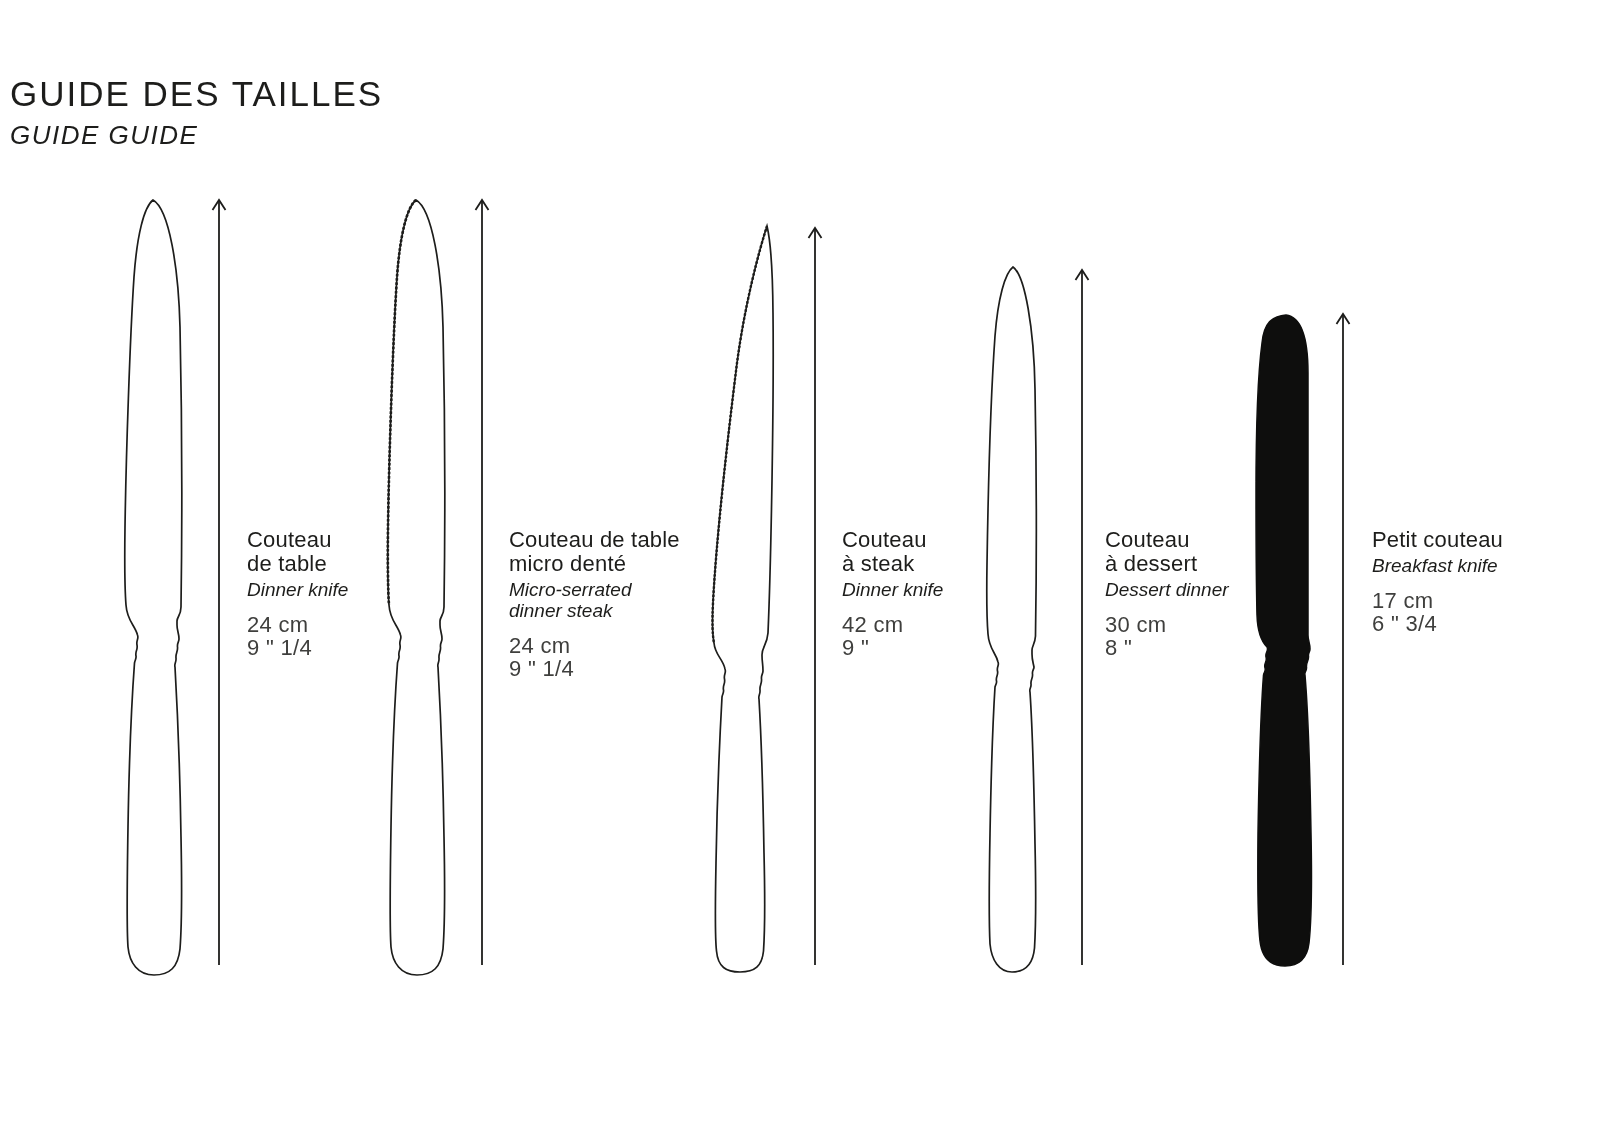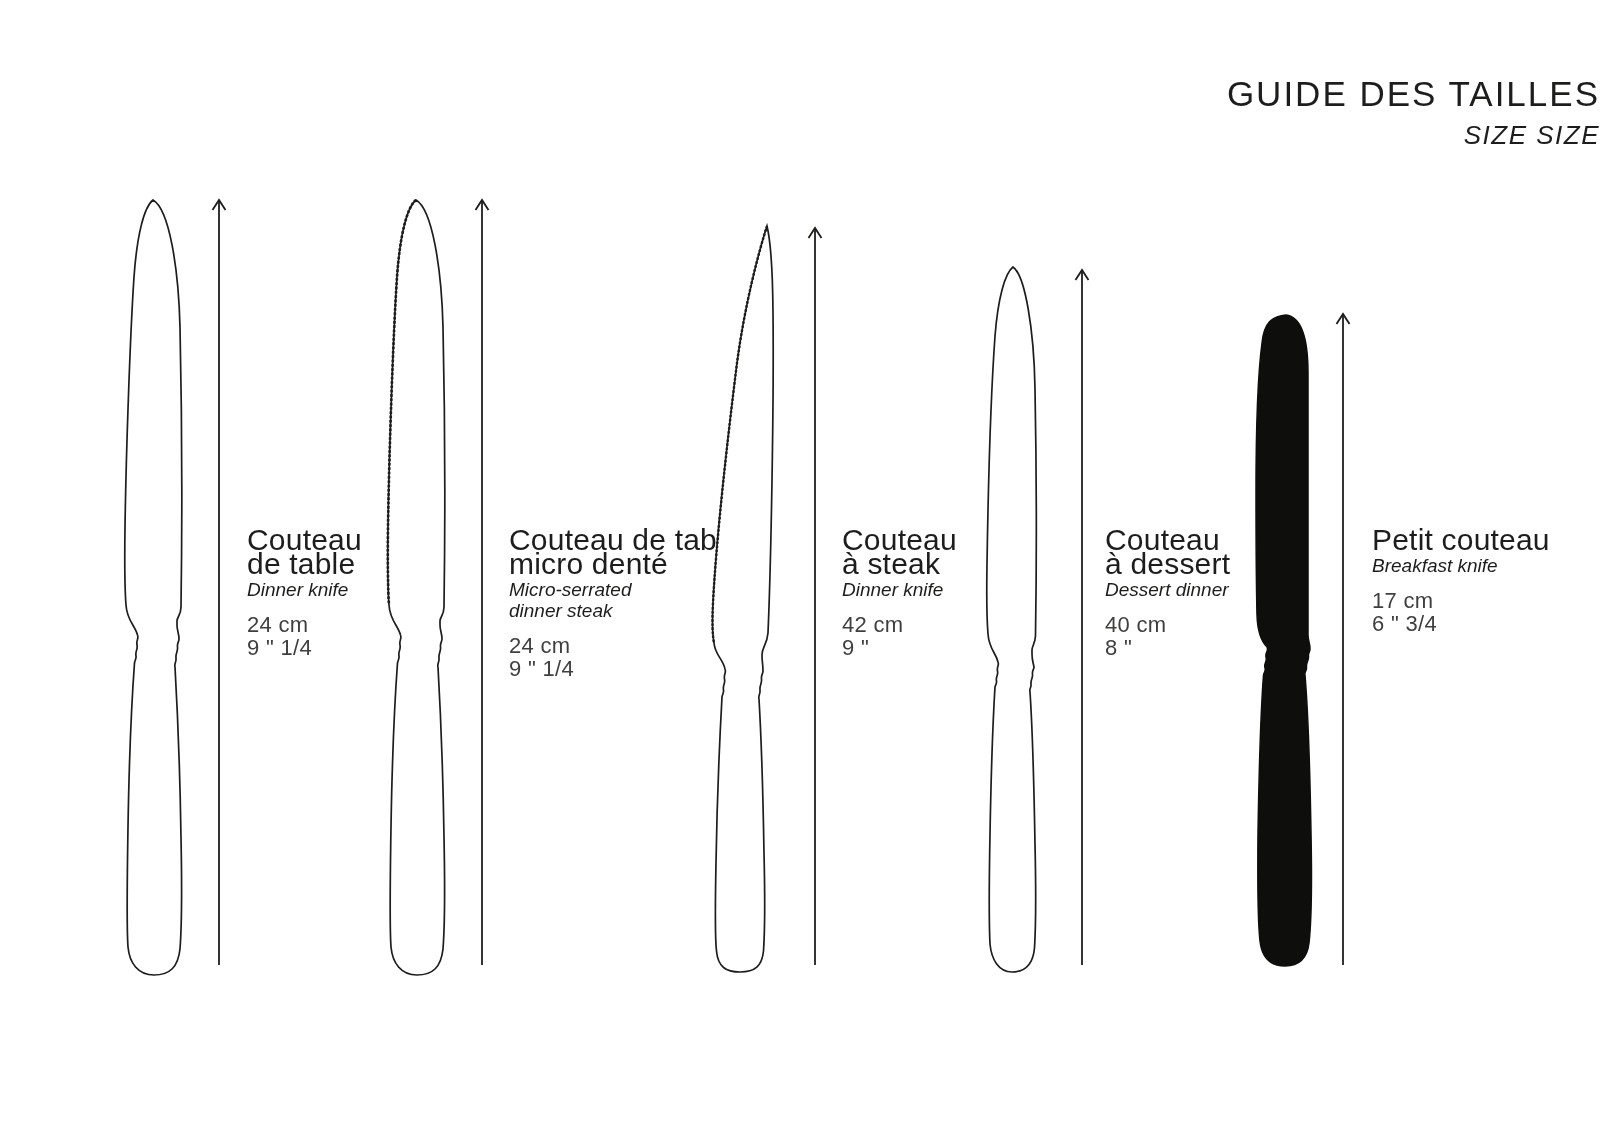--- a/index.html
+++ b/index.html
@@ -5,45 +5,45 @@
   :root { --ink:#1d1d1b; --paper:#ffffff; --soft:#3f3f3d; }
   * { margin:0; padding:0; box-sizing:border-box; }
   html,body { background:#fff; }
   .canvas {
     position:relative; width:1600px; height:1125px;
     background:var(--paper);
     font-family:"Liberation Sans", sans-serif;
     color:var(--ink);
     overflow:hidden;
   }
-  .header { position:absolute; top:76px; left:0; width:100%; text-align:right;padding-left:10px; }
+  .header { position:absolute; top:76px; left:0; width:100%; text-align:left;padding-left:10px; }
   .title {
     font-size:35px; font-weight:400; letter-spacing:2px; line-height:1;
     color:var(--ink);
   }
   .subtitle {
     margin-top:11px; font-size:26px; font-style:italic; font-weight:400;
     letter-spacing:1.5px; line-height:1; color:var(--ink);
   }
   .knife-svg { position:absolute; color:var(--ink); }
   .arrow-svg { position:absolute; color:var(--ink); }
   .label { position:absolute; width:240px; }
-  .name-fr { font-size:30px; line-height:24px; white-space:pre-line; letter-spacing:0.2px; }
+  .name-fr { font-size:22px; line-height:24px; white-space:pre-line; letter-spacing:0.2px; }
   .name-en { font-size:19px; line-height:21px; font-style:italic; white-space:pre-line; margin-top:3px; }
   .sizes { margin-top:13px; color:var(--soft); }
   .size-cm, .size-in { font-size:22px; line-height:23px; letter-spacing:0.3px; }
 </style>
 </head>
 <body>
 
 <div class="canvas">
 
   <div class="header">
     <div class="title">GUIDE DES TAILLES</div>
-    <div class="subtitle">SIZE SIZE</div>
+    <div class="subtitle">GUIDE GUIDE</div>
   </div>
 
   <svg class="knife-svg" style="left:111px; top:197px;" width="92" height="782" viewBox="0 0 92 782">
     <path d="M 42 3
              C 33 10 26 38 23 80
              C 19 140 15 260 14 330
              C 13.5 365 14 395 15 408
              C 16 424 24 428 26.5 438
              c 1.5 4 -1.5 5 -0.5 10
              c 1 5 -2 6 -1 11
@@ -187,21 +187,21 @@
   </svg>
   <svg class="arrow-svg" style="left:1073px; top:267px;" width="18" height="698" viewBox="0 0 18 698">
     <line x1="9" y1="4" x2="9" y2="698" stroke="currentColor" stroke-width="1.8"></line>
     <polyline points="2.5,13 9,3 15.5,13" fill="none" stroke="currentColor" stroke-width="1.8"></polyline>
   </svg>
   <div class="label" style="left:1105px; top:528px;">
     <div class="name-fr">Couteau
 à dessert</div>
     <div class="name-en">Dessert dinner</div>
     <div class="sizes">
-      <div class="size-cm">40 cm</div>
+      <div class="size-cm">30 cm</div>
       <div class="size-in">8 "</div>
     </div>
   </div>
 
   <svg class="knife-svg" style="left:1242px; top:313px;" width="80" height="656" viewBox="0 0 80 656">
     <path d="M 44 2
              C 30 3 22 10 20 30
              C 16 60 14 120 14 180
              C 14 230 14.5 280 15 302
              C 15.5 318 19 328 25 334

